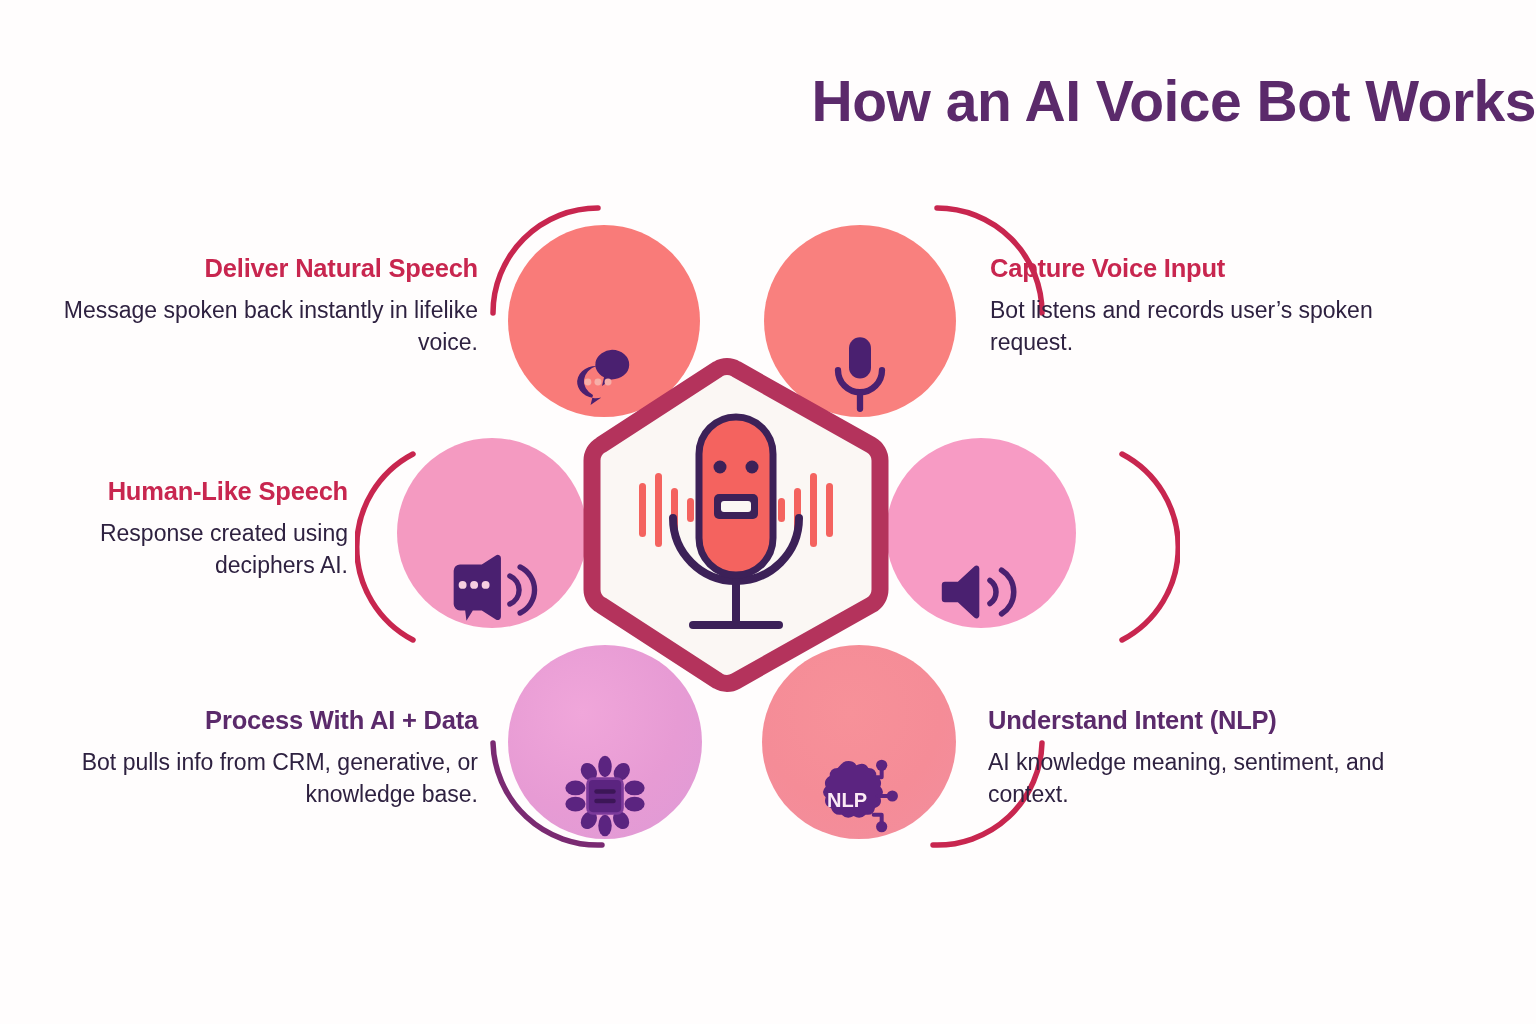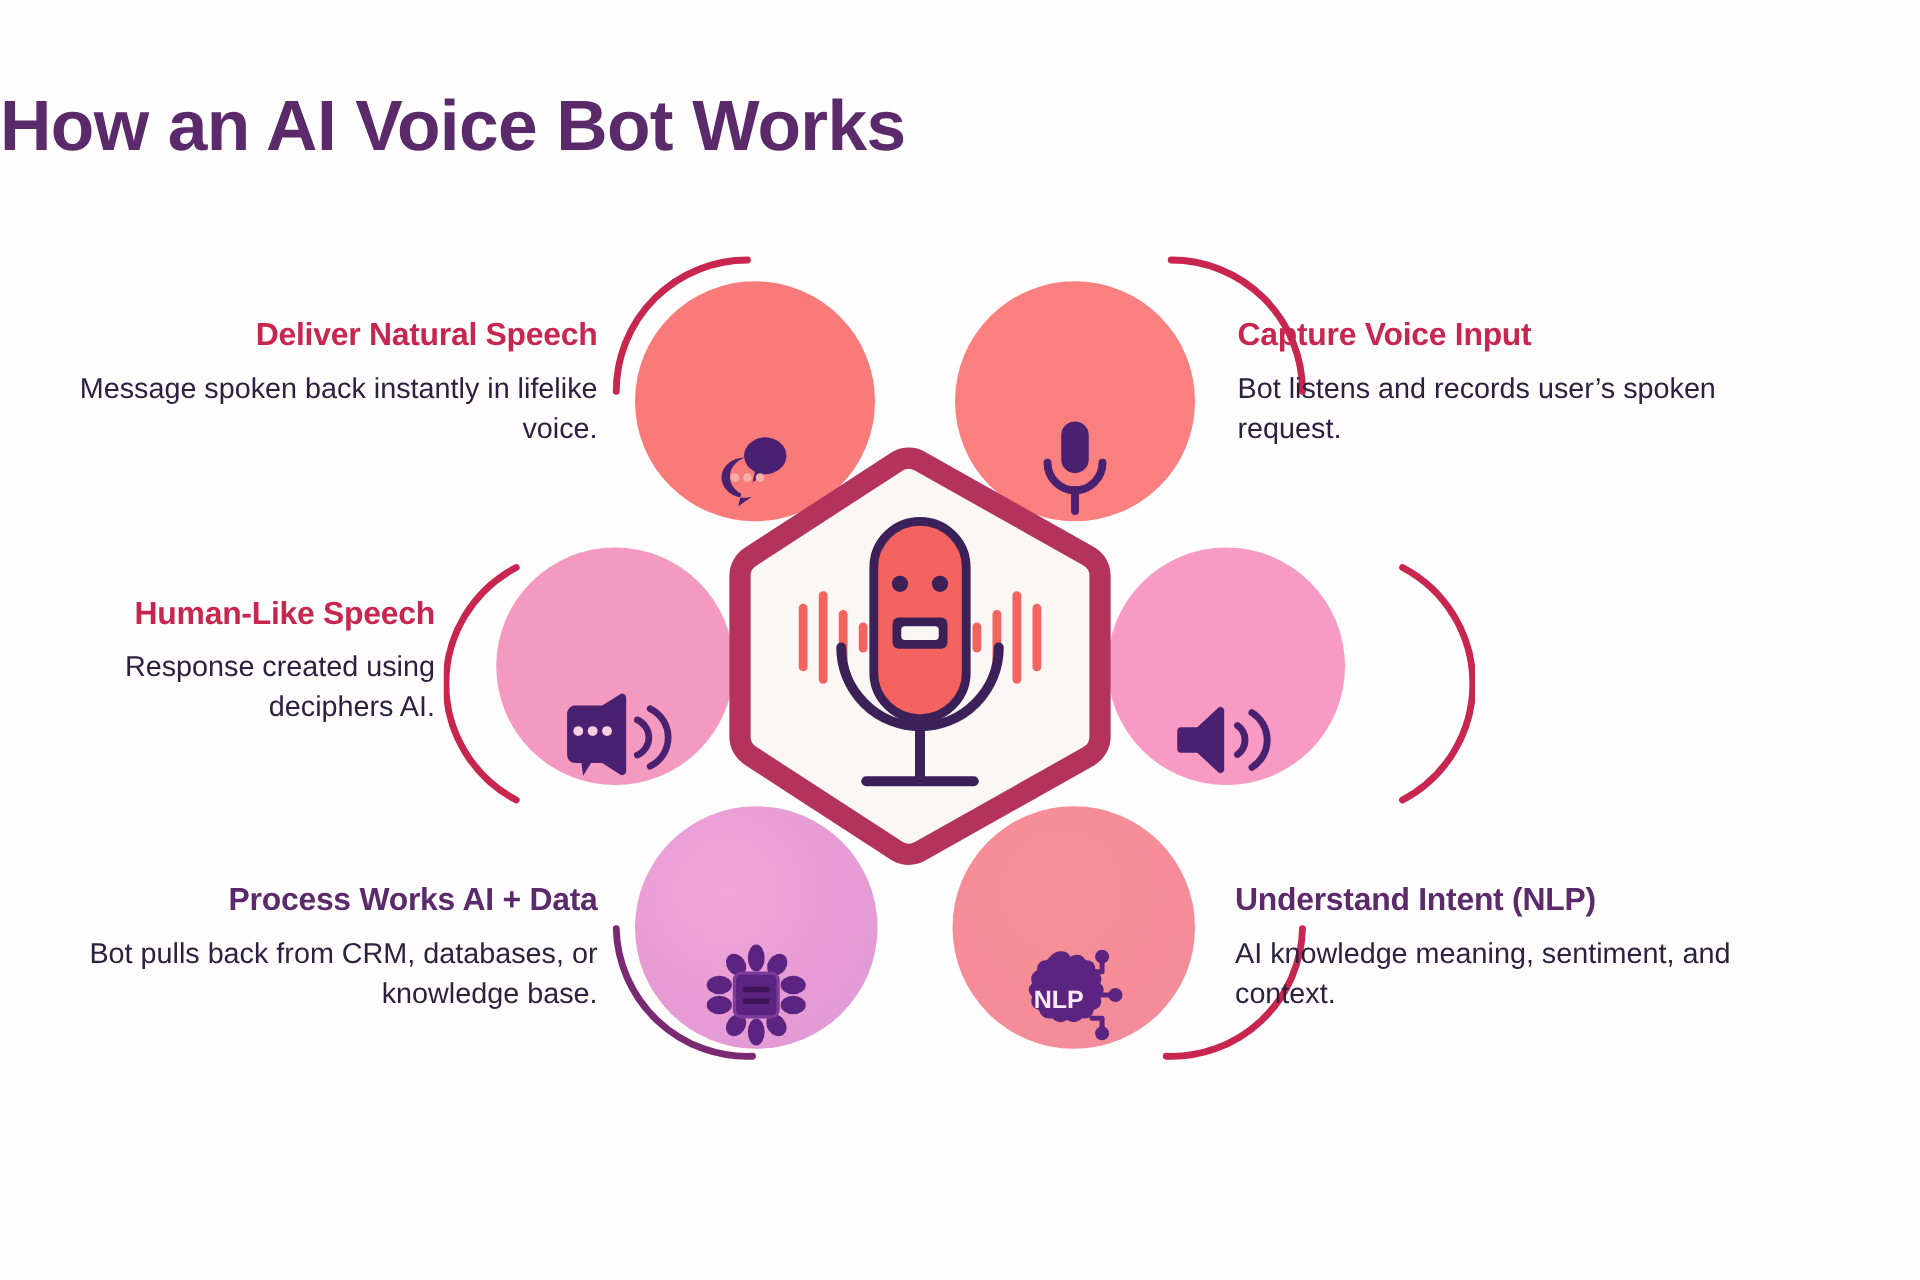--- a/index.html
+++ b/index.html
@@ -21,21 +21,21 @@
     width: 1536px;
     height: 1024px;
   }
 
   
   #page-title {
     position: absolute;
     top: 68px;
     left: 0;
     width: 1536px;
-    text-align: left;
+    text-align: right;
     font-size: 57px;
     font-weight: 700;
     letter-spacing: -0.5px;
     color: #5B2A6B;
     font-family: "Liberation Sans", sans-serif;
   }
 
   
   .node {
     position: absolute;
@@ -265,22 +265,22 @@
     <div class="desc">Bot listens and records user’s spoken request.</div>
   </div>
 
   <div class="label-block align-right" style="left:58px; top:476px; width:290px;">
     <div class="heading h-crimson">Human-Like Speech</div>
     <div class="desc">Response created using deciphers AI.</div>
   </div>
 
 
   <div class="label-block align-right" style="left:60px; top:705px; width:418px;">
-    <div class="heading h-purple">Process Works AI + Data</div>
-    <div class="desc">Bot pulls back from CRM, databases, or knowledge base.</div>
+    <div class="heading h-purple">Process With AI + Data</div>
+    <div class="desc">Bot pulls info from CRM, generative, or knowledge base.</div>
   </div>
 
   <div class="label-block align-left" style="left:988px; top:705px; width:430px;">
     <div class="heading h-purple">Understand Intent (NLP)</div>
     <div class="desc">AI knowledge meaning, sentiment, and context.</div>
   </div>
 
 </div>
 
 </body></html>

